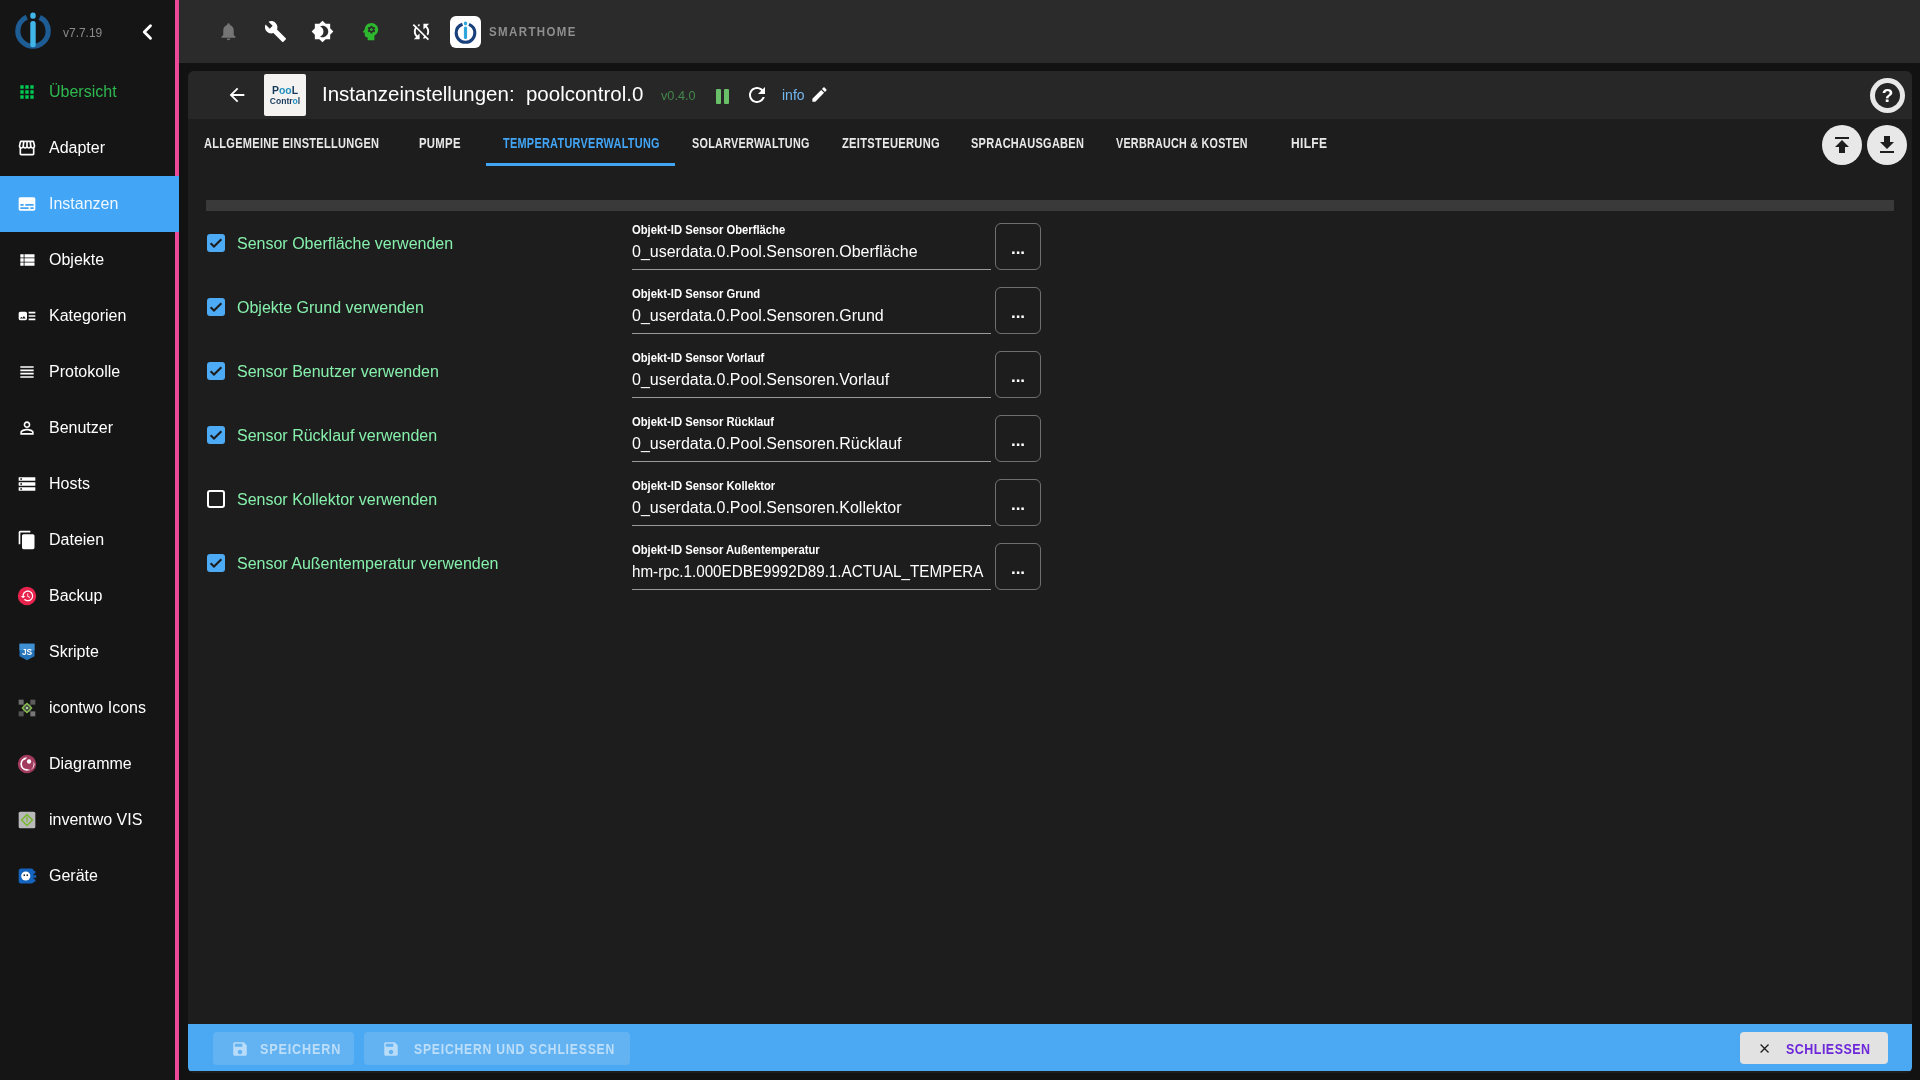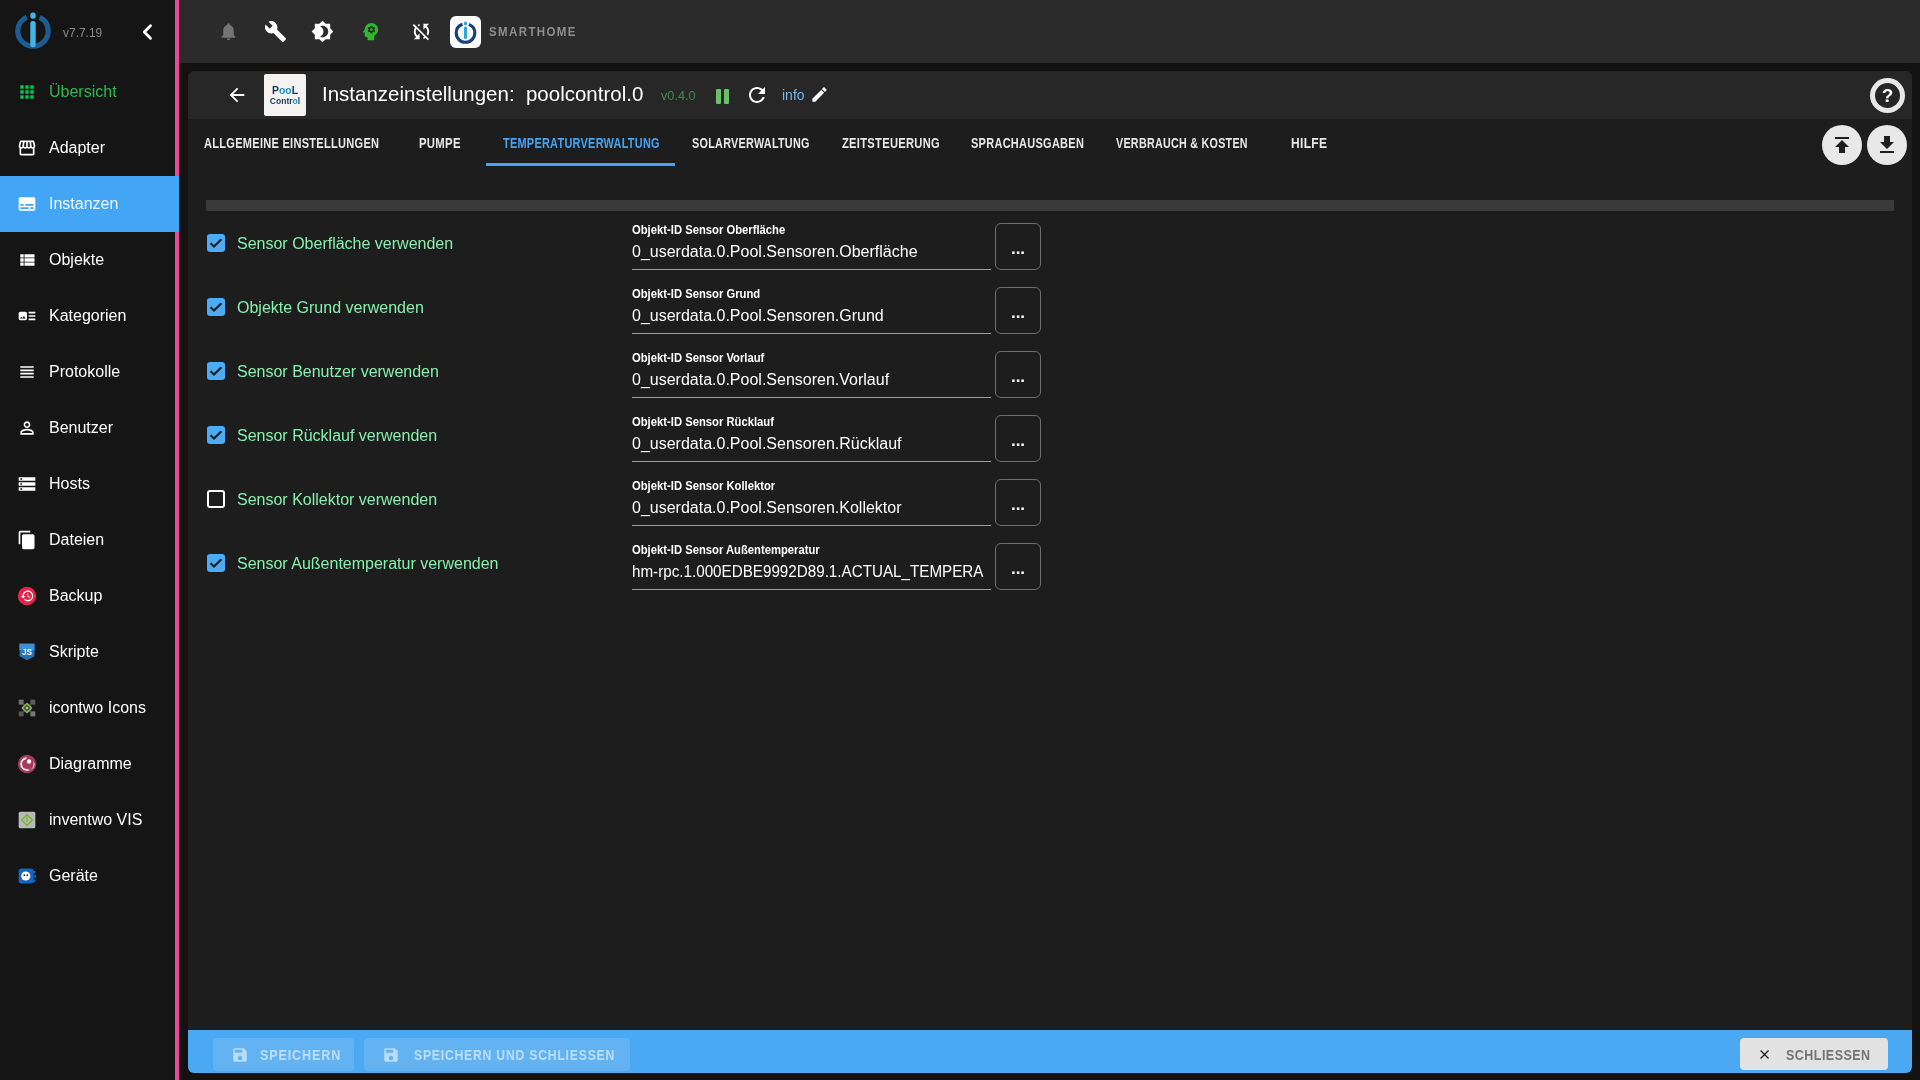--- a/index.html
+++ b/index.html
@@ -29,29 +29,29 @@
   .cb.off { border:2px solid #fff; }
   .cblabel { position:absolute; left:49px; font-size:16px; color:#86efac; white-space:nowrap; }
   .flabel { position:absolute; left:444px; font-size:12.5px; font-weight:bold; color:#fff; white-space:nowrap;
             transform:scaleX(0.9); transform-origin:0 0; }
   .fvalue { position:absolute; left:444px; width:359px; font-size:16px; color:#fff;
             white-space:nowrap; overflow:hidden; }
   .fline  { position:absolute; left:444px; width:359px; height:1px; background:#9a9a9a; }
   .fbtn   { position:absolute; left:807px; width:46px; height:47px; border:1px solid #6f6f6f;
             border-radius:6px; color:#fff; font-size:17px; font-weight:bold; text-align:center; line-height:50px; }
   
-  #botbar { position:absolute; left:0; top:953px; width:1724px; height:47px; background:#4aa9f2;margin-top:6px; }
+  #botbar { position:absolute; left:0; top:953px; width:1724px; height:47px; background:#4aa9f2; }
   .bbtn { position:absolute; top:8px; height:33px; background:#63b3f3; border-radius:4px;
           color:#bcdef9; font-size:15px; font-weight:bold; letter-spacing:1px;
           display:flex; align-items:center; white-space:nowrap; }
   .bbtn span { transform:scaleX(0.84); transform-origin:0 50%; }
   #closebtn span { transform:scaleX(0.83); transform-origin:0 50%; }
   .bbtn svg { margin:0 11px 0 18px; flex:none; }
   #closebtn { position:absolute; top:8px; left:1552px; width:148px; height:32px; background:#e2e2e2;
-          border-radius:4px; color:#737373; font-size:15px; font-weight:bold; letter-spacing:0.6px;
+          border-radius:4px; color:#6d28d9; font-size:15px; font-weight:bold; letter-spacing:0.6px;
           display:flex; align-items:center; }
 </style>
 </head>
 <body>
 <div id="topbar">
 
   <svg class="abs" style="left:39px;top:21px" width="21" height="21" viewBox="0 0 24 24" fill="#757575">
       <path d="M12 22c1.1 0 2-.9 2-2h-4c0 1.1.89 2 2 2zm6-6v-5c0-3.07-1.64-5.64-4.5-6.32V4c0-.83-.67-1.5-1.5-1.5s-1.5.67-1.5 1.5v.68C7.63 5.36 6 7.92 6 11v5l-2 2v1h16v-1l-2-2z"></path>
     </svg>
 

